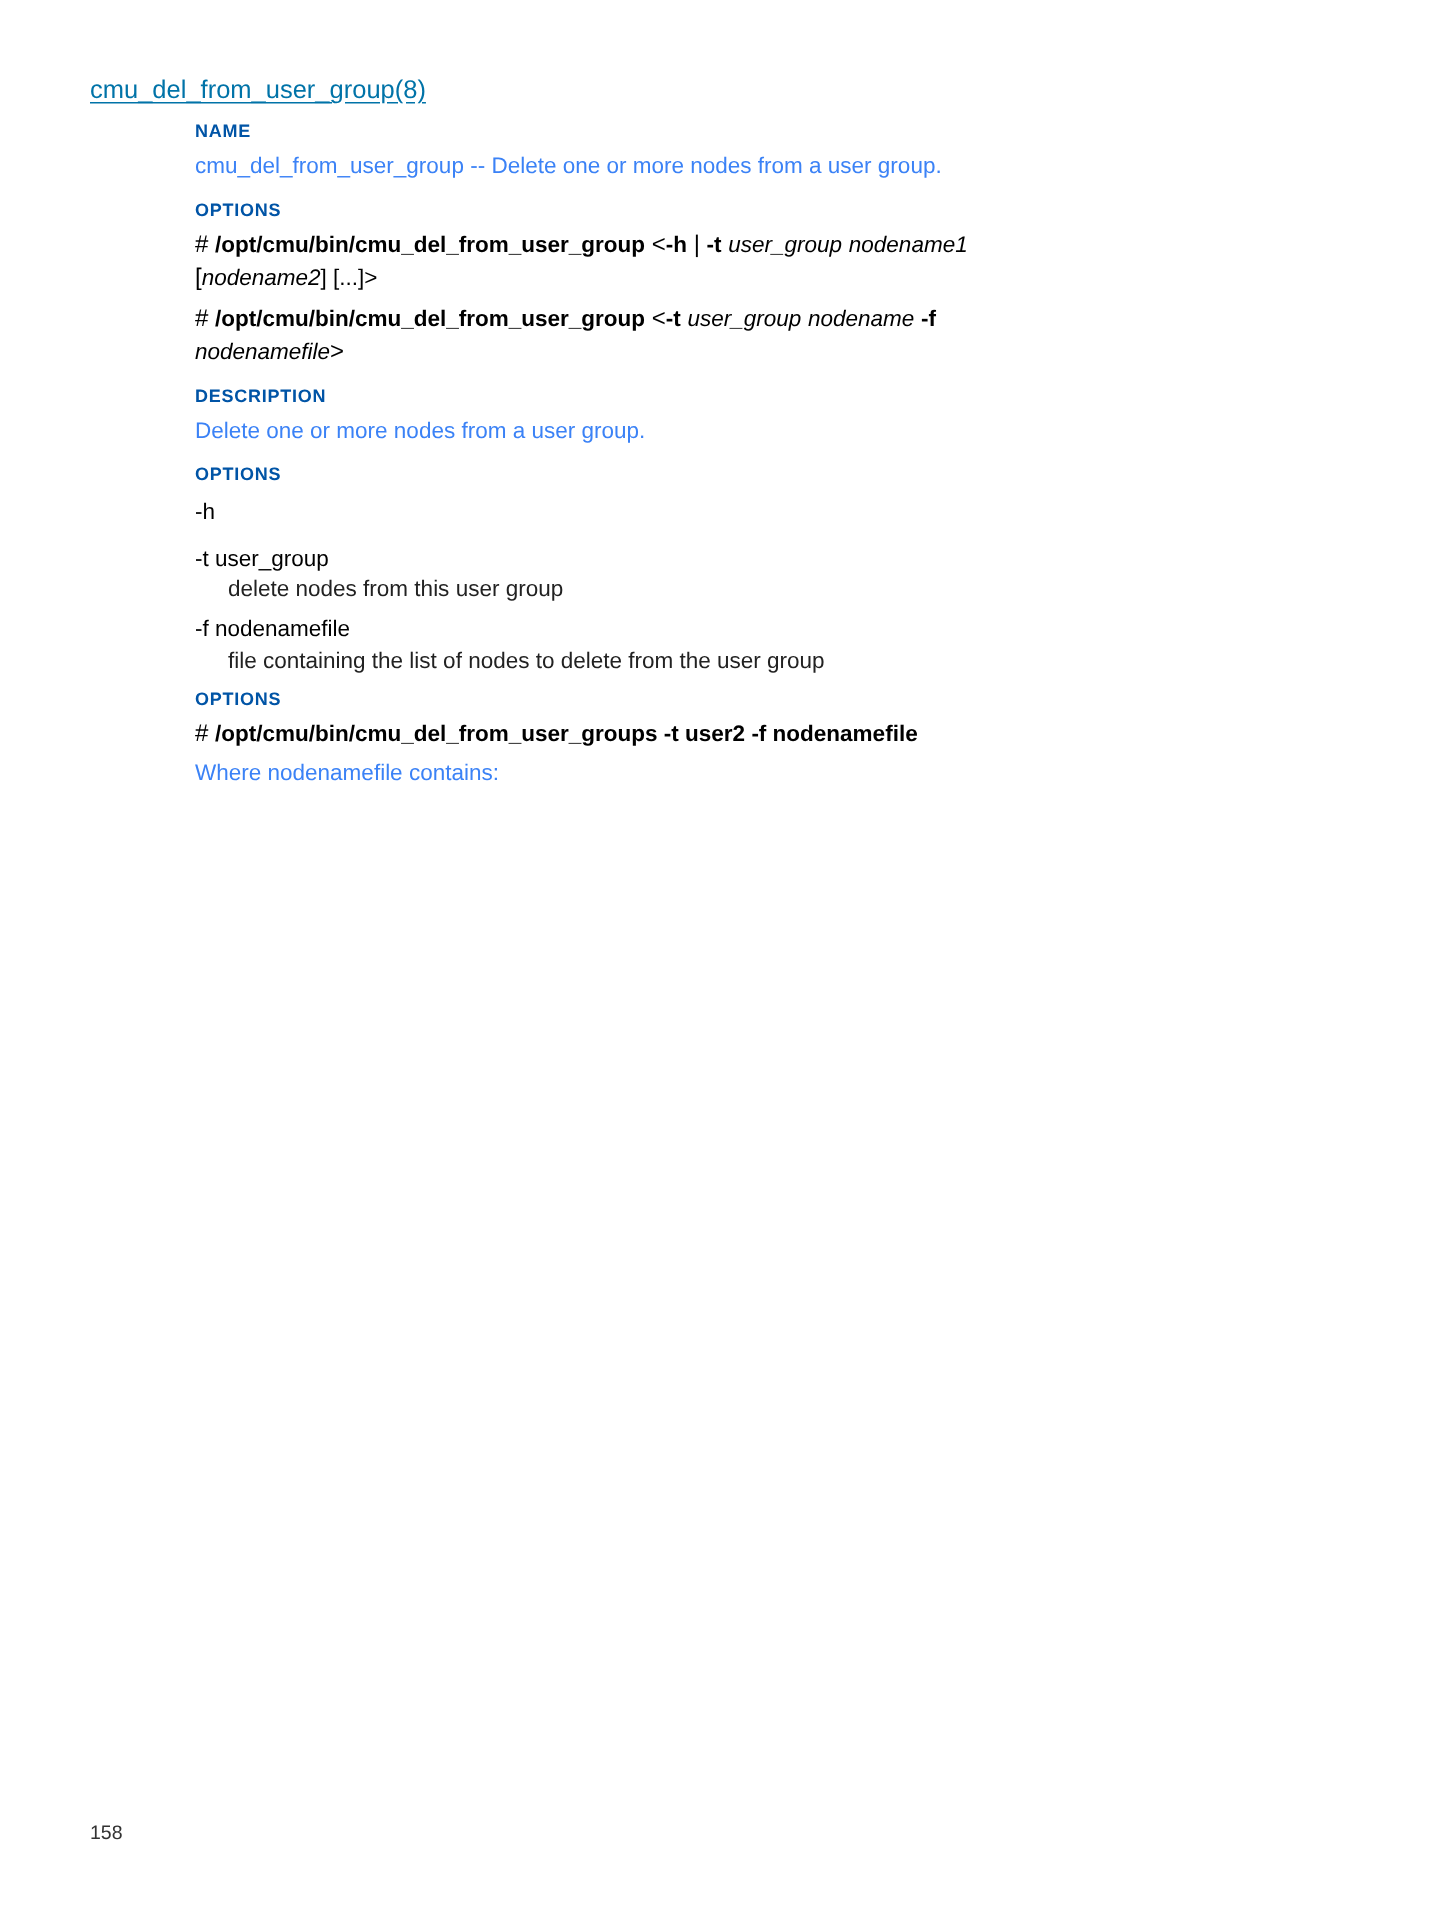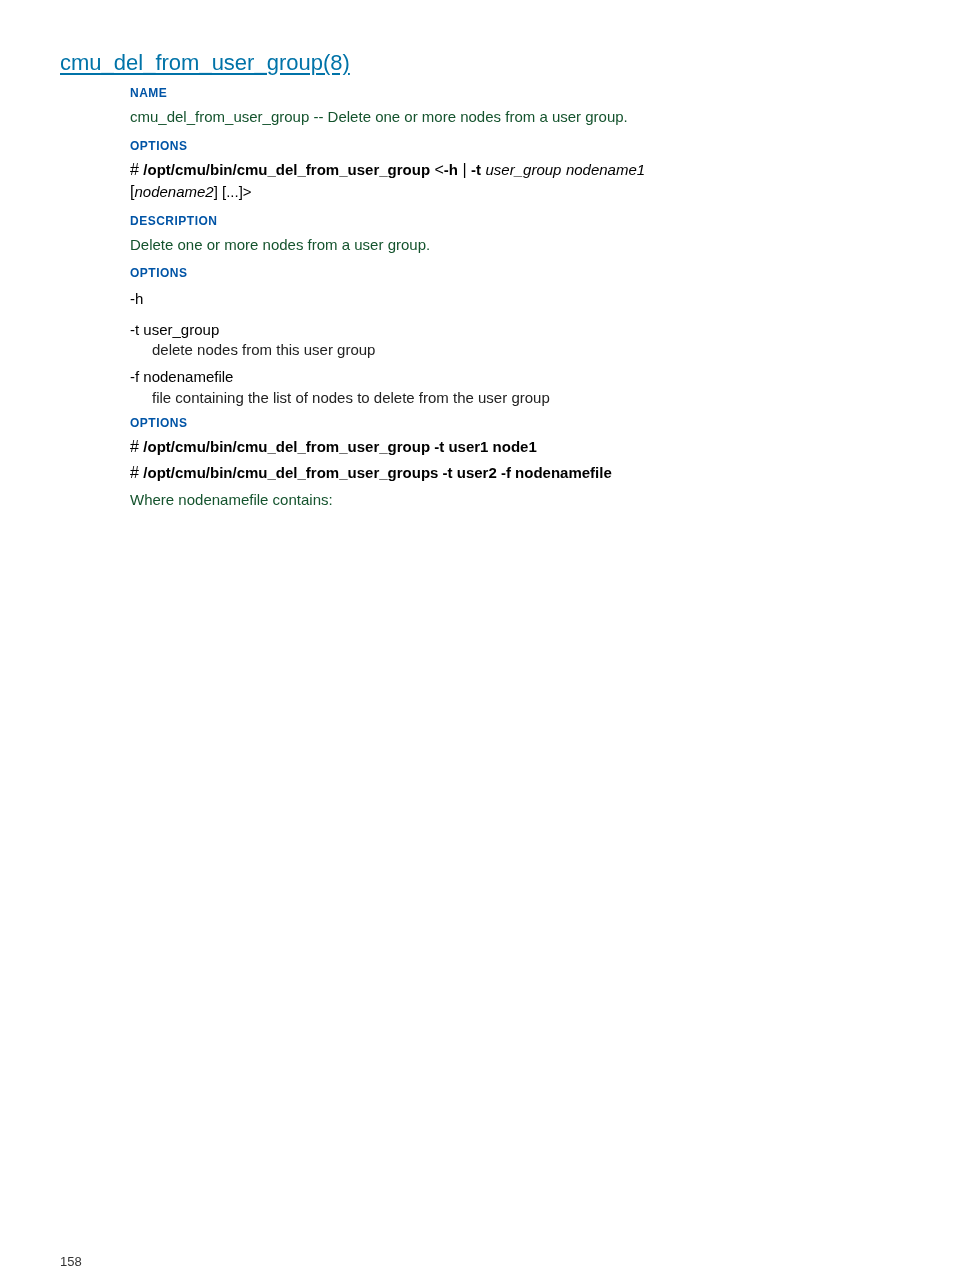--- a/index.html
+++ b/index.html
@@ -8,41 +8,41 @@
     font-family: 'Helvetica Neue', Arial, sans-serif;
     background: #fff;
     color: #000;
     width: 954px;
   }
   .page {
     padding: 50px 60px 40px 60px;
   }
   h1.title {
     color: #0073a8;
-    font-size: 22px;
+    font-size: 17px;
     font-weight: 400;
     margin: 0 0 8px 0;
     text-decoration: underline;
     text-underline-offset: 3px;
   }
   .content {
     margin-left: 70px;
   }
   h2.section {
     color: #0054a6;
     font-size: 12px;
     font-weight: 700;
     margin: 10px 0 6px 0;
     letter-spacing: 0.5px;
   }
   p, div.text {
     font-size: 15px;
     line-height: 1.5;
     margin: 4px 0;
-    color: #14532d;
+    color: #3b82f6;
   }
   .mono {
     font-family: Liberation Sans, sans-serif;
     font-size: 15px;
     line-height: 1.5;
   }
   .bold {
     font-weight: 700;
   }
   .italic {
@@ -62,21 +62,21 @@
     font-size: 15px;
     color: #222;
   }
   .codeblock {
     white-space: pre;
     margin: 2px 0;
   }
   .pagenum {
     position: absolute;
     left: 60px;
-    top: 1254px;
+    top: 1214px;
     font-size: 13px;
     color: #333;
   }
 </style>
 </head>
 <body>
 
 <div class="page">
 
   <h1 class="title">cmu_del_from_user_group(8)</h1>
@@ -87,40 +87,42 @@
     <p>
       <span>cmu_del_from_user_group</span><span> -- </span><span>Delete one or more nodes from a user group.</span>
     </p>
 
     <h2 class="section">OPTIONS</h2>
     <div class="synopsis-line">
       <span># </span><span class="mono bold">/opt/cmu/bin/cmu_del_from_user_group</span><span> &lt;</span><span class="mono bold">-h</span><span> | </span><span class="mono bold">-t</span><span> </span><span class="mono italic">user_group</span><span> </span><span class="mono italic">nodename1</span>
       <br>
       <span>[</span><span class="mono italic">nodename2</span><span class="mono">] [...]&gt;</span>
     </div>
+    <div class="synopsis-line">
+      <span># </span><span class="mono bold">/opt/cmu/bin/cmu_del_from_user_group</span><span> &lt;</span><span class="mono bold">-t</span><span> </span><span class="mono italic">user_group</span><span> </span><span class="mono italic">nodename</span><span> </span><span class="mono bold">-f</span>
+      <br>
+      <span class="mono italic">nodenamefile</span><span>&gt;</span>
+    </div>
 
     <h2 class="section">DESCRIPTION</h2>
     <p>Delete one or more nodes from a user group.</p>
 
     <h2 class="section">OPTIONS</h2>
     <div class="dl">
       <div class="dt mono"><span>-h</span><span></span></div>
 
       <div class="dt mono"><span>-t </span><span>user_group</span></div>
       <div class="dd">delete nodes from this user group</div>
 
       <div class="dt mono"><span>-f </span><span>nodenamefile</span></div>
       <div class="dd">file containing the list of nodes to delete from the user group</div>
     </div>
 
     <h2 class="section">OPTIONS</h2>
     <div class="synopsis-line">
-      <span># </span><span class="mono bold">/opt/cmu/bin/cmu_del_from_user_group -t user1 node1</span>
-    </div>
-    <div class="synopsis-line">
       <span># </span><span class="mono bold">/opt/cmu/bin/cmu_del_from_user_groups -t user2 -f nodenamefile</span>
     </div>
     <p>
       <span>Where </span><span class="mono">nodenamefile</span><span> contains:</span>
     </p>
 
   </div>
 </div>
 
 <div class="pagenum">158</div>

